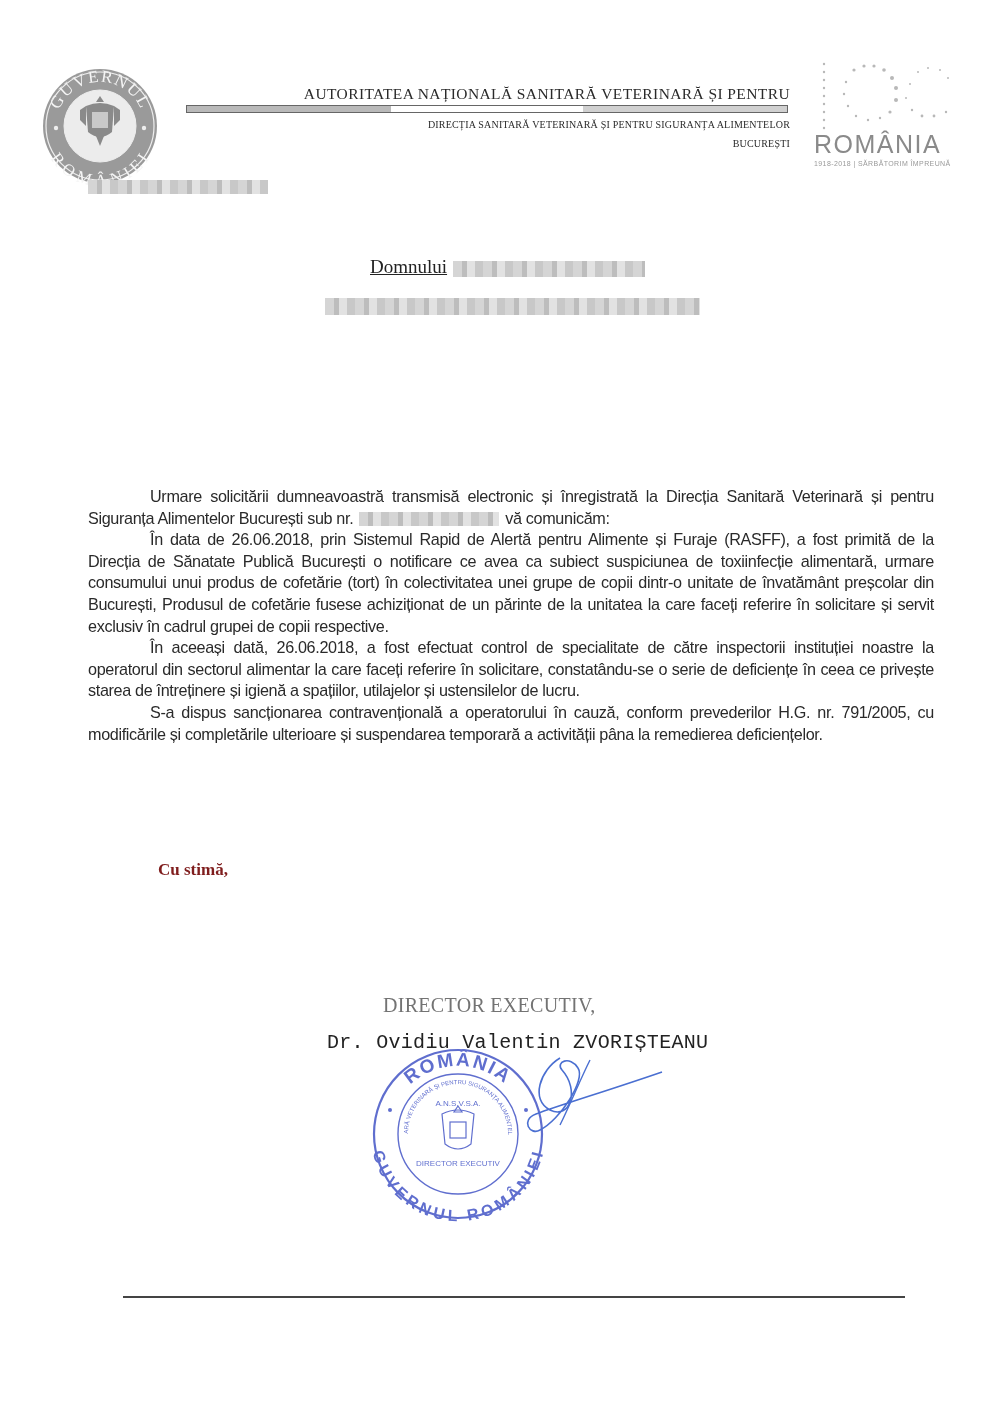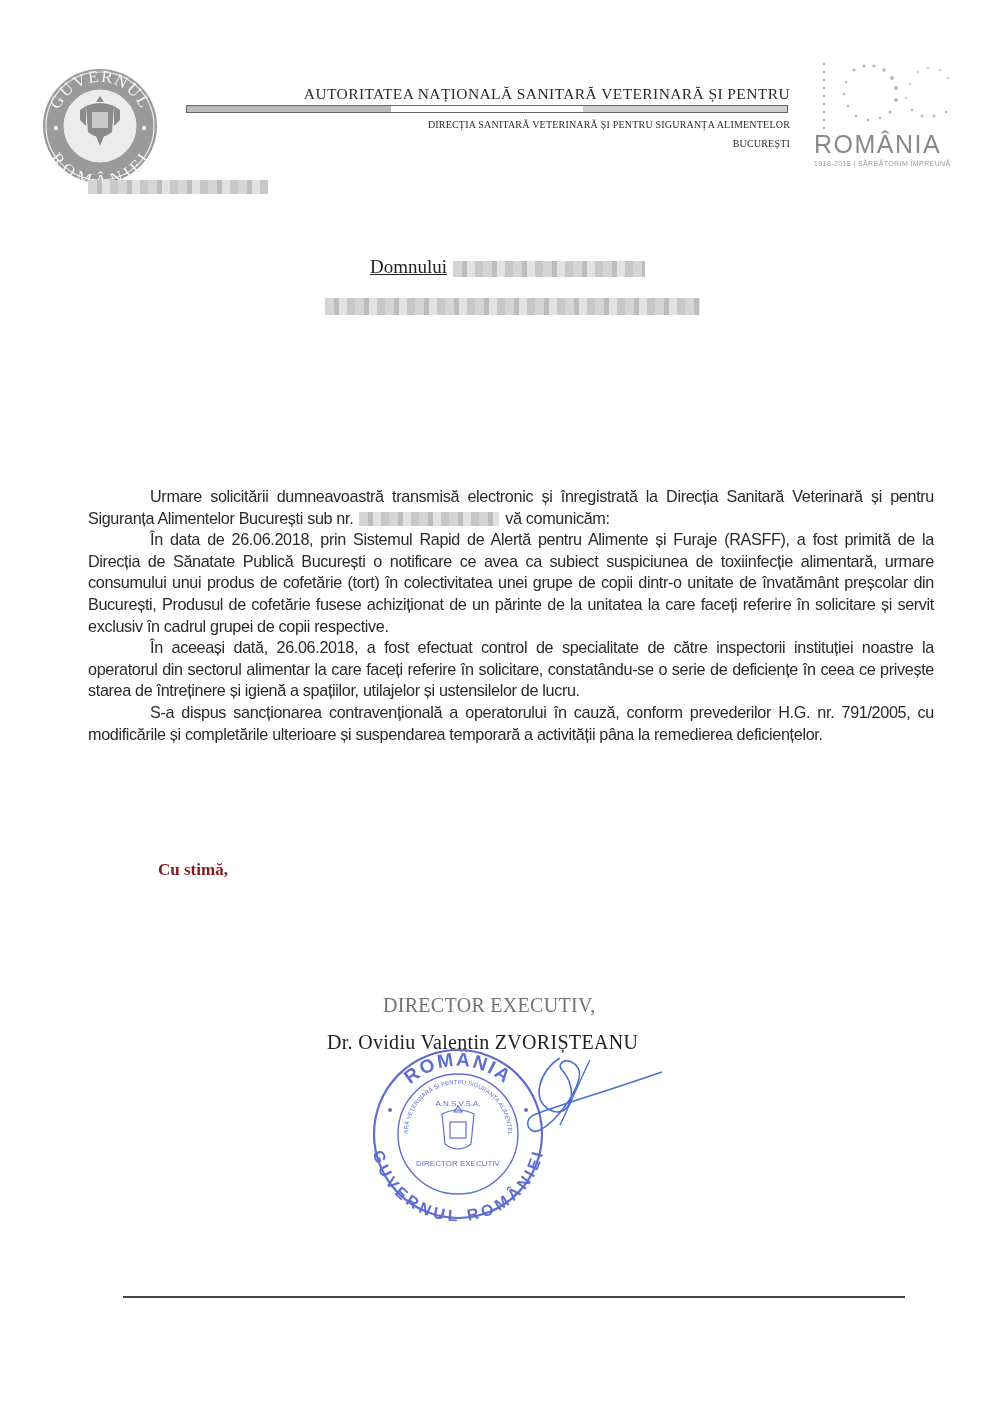--- a/index.html
+++ b/index.html
@@ -37,21 +37,21 @@
   .body-text { position: absolute; left: 88px; top: 468px; width: 846px;
     font-family: "Liberation Sans Narrow", "Liberation Sans", sans-serif; font-size: 16.2px;
     line-height: 21.6px; color: #2a2a2a; text-align: justify; letter-spacing: -0.35px; margin-top: 18px; }
   .body-text p { margin: 0; text-indent: 62px; }
   .inline-redact { width: 140px; height: 14px; margin: 0 6px; }
 
   .closing { position: absolute; left: 158px; top: 860px; font-family: "Liberation Serif", serif;
     font-size: 17px; font-weight: bold; color: #7f1d1d; }
   .sig-title { position: absolute; left: 383px; top: 994px; font-family: "Liberation Serif", serif;
     font-size: 20px; color: #737373; letter-spacing: 0.3px; }
-  .sig-name { position: absolute; left: 327px; top: 1031px; font-family: Liberation Serif, serif;
+  .sig-name { position: absolute; left: 327px; top: 1031px; font-family: Liberation Mono, monospace;
     font-size: 20px; color: #222; letter-spacing: 0.3px; }
 
   .stamp { position: absolute; left: 368px; top: 1044px; width: 180px; height: 180px; opacity: 0.82; }
   .signature { position: absolute; left: 500px; top: 1050px; width: 170px; height: 90px; }
 
   .footer-rule { position: absolute; left: 123px; top: 1296px; width: 782px; height: 2px; background: #444; }
 </style>
 </head>
 <body>
 

